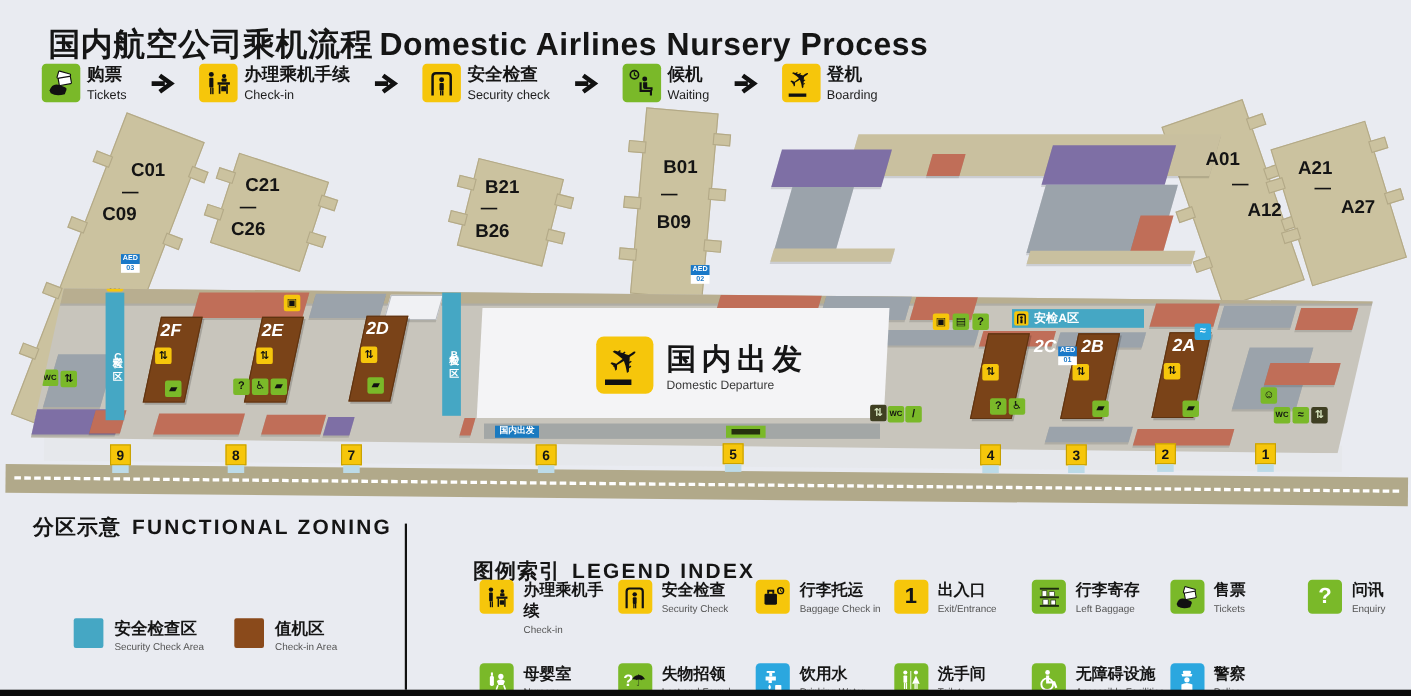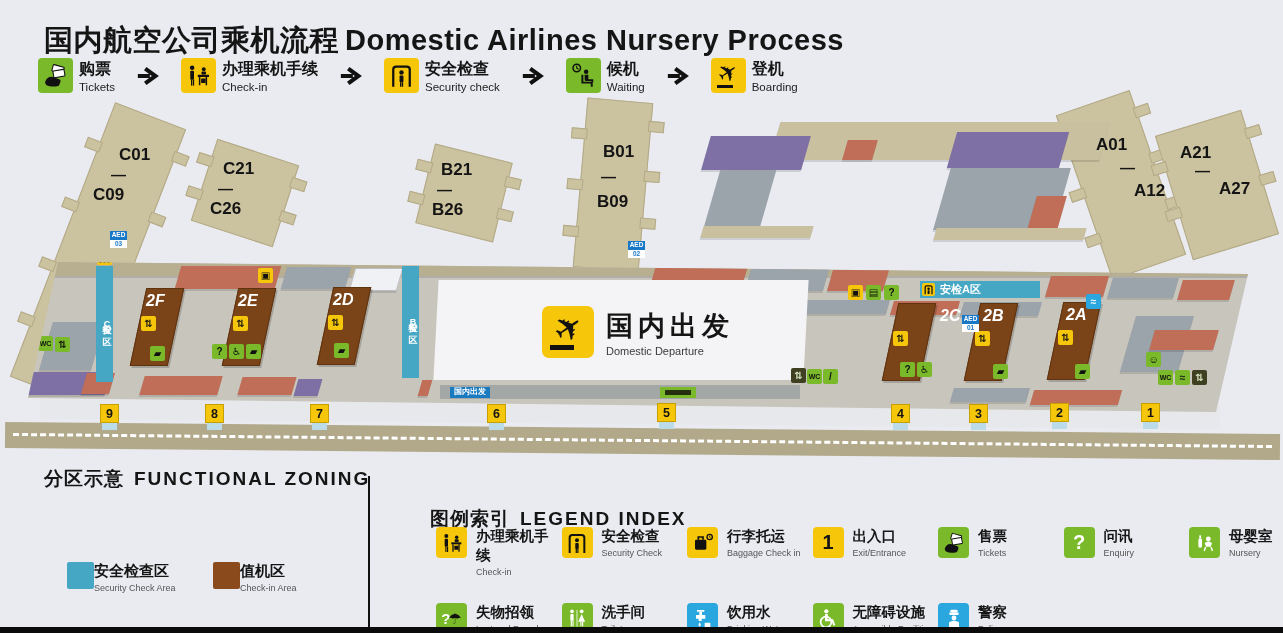--- a/index.html
+++ b/index.html
@@ -58,21 +58,21 @@
   #dep .dic .plane{font-size:34px;margin-top:-8px;}
   #dep .dic::after{content:"";position:absolute;left:8px;bottom:8px;width:24px;height:5px;background:#111;}
   #dep .dt b{display:block;font-size:27px;letter-spacing:5px;}
   #dep .dt i{display:block;font-style:normal;font-size:11px;color:#3a3a3a;margin-top:1px;}
   .cband{position:absolute;height:14px;background:#a3a7a6;z-index:5;}
 
   
   .sect-title{position:absolute;font-size:19px;font-weight:bold;letter-spacing:1px;}
   .sect-title .en{margin-left:10px;letter-spacing:2px;}
   #divider{position:absolute;left:368px;top:476px;width:2px;height:151px;background:#111;}
-  .zitem{position:absolute;display:flex;gap:0;align-items:flex-start;}
+  .zitem{position:absolute;display:flex;gap:10px;align-items:flex-start;}
   .zsw{width:27px;height:27px;border-radius:2px;flex:0 0 auto;}
   .ztxt b{display:block;font-size:15px;} .ztxt i{display:block;font-style:normal;font-size:9px;color:#555;margin-top:2px;}
   #lgrid{position:absolute;left:436px;top:527px;display:grid;grid-template-columns:repeat(7,125.5px);row-gap:26px;}
   .li{display:flex;gap:9px;align-items:flex-start;}
   .lic{width:31px;height:31px;border-radius:4px;display:flex;align-items:center;justify-content:center;flex:0 0 auto;position:relative;}
   .lic svg{width:24px;height:24px;}
   .lic .big{font-size:20px;font-weight:bold;}
   .lic .wq{color:#fff;}
   .ltxt b{display:block;font-size:14.5px;} .ltxt i{display:block;font-style:normal;font-size:9px;color:#555;margin-top:2px;}
   .lf{position:relative;color:#fff;font-weight:bold;font-size:15px;}
@@ -422,21 +422,21 @@
   <div class="ent" style="left:969px;top:404px;">
       <span>3</span>
     </div>
   <div class="ent" style="left:1050px;top:403px;">
       <span>2</span>
     </div>
   <div class="ent" style="left:1141px;top:403px;">
       <span>1</span>
     </div>
 
-  <div class="sect-title" style="left:44px;top:466px;">
+  <div class="sect-title" style="left:30px;top:466px;">
     <span>分区示意</span><span class="en">FUNCTIONAL ZONING</span>
   </div>
   <div class="sect-title" style="left:430px;top:466px;margin-top:40px;">
     <span>图例索引</span><span class="en">LEGEND INDEX</span>
   </div>
   <div id="divider"></div>
 
   <div class="zitem" style="left:67px;top:562px;">
     <span class="zsw" style="background:#45a7c4;"></span>
     <span class="ztxt">
@@ -508,20 +508,41 @@
           <span class="big">1</span>
         </span>
       <span class="ltxt">
           <b>出入口</b>
           <i>Exit/Entrance</i>
         </span>
     </div>
     <div class="li">
       <span class="lic g">
         <svg viewBox="0 0 36 36">
+            <g fill="#1e2b10">
+              <rect x="5" y="5" width="26" height="2.6"></rect>
+              <rect x="5" y="16.7" width="26" height="2.6"></rect>
+              <rect x="5" y="28.4" width="26" height="2.6"></rect>
+            </g>
+            <g fill="#fff" stroke="#1e2b10" stroke-width="1">
+              <rect x="8" y="9" width="6.5" height="7.7"></rect>
+              <rect x="17.5" y="10" width="7.5" height="6.7" rx="1"></rect>
+              <rect x="9" y="20.7" width="7.5" height="7.7" rx="1"></rect>
+              <rect x="20" y="21.7" width="6.5" height="6.7"></rect>
+            </g>
+          </svg>
+      </span>
+      <span class="ltxt">
+          <b>行李寄存</b>
+          <i>Left Baggage</i>
+        </span>
+    </div>
+    <div class="li">
+      <span class="lic g">
+        <svg viewBox="0 0 36 36">
             <rect x="14" y="5" width="15" height="9" rx="1" fill="#fff" stroke="#111" stroke-width="1.4" transform="rotate(16 21 9)"></rect>
             <rect x="15" y="11" width="15" height="9" rx="1" fill="#fff" stroke="#111" stroke-width="1.4" transform="rotate(-10 22 15)"></rect>
             <path d="M4 27 q3-9 11-7 l8 3 q2.5 1 1.5 3.5 l-2 5 q-10 3-17-1 z" fill="#111"></path>
           </svg>
       </span>
       <span class="ltxt">
           <b>售票</b>
           <i>Tickets</i>
         </span>
     </div>
@@ -550,20 +571,35 @@
           <i>Nursery</i>
         </span>
     </div>
     <div class="li">
       <span class="lic g">
           <span class="lf">?<i>☂</i></span>
         </span>
       <span class="ltxt">
           <b>失物招领</b>
           <i>Lost and Found</i>
+        </span>
+    </div>
+    <div class="li">
+      <span class="lic b">
+        <svg viewBox="0 0 36 36" fill="#fff">
+            <rect x="9" y="4.5" width="11" height="2.6"></rect>
+            <rect x="12.5" y="7" width="4" height="5"></rect>
+            <path d="M7.5 12 h14 v5.5 h-5.5 v3.5 h-4.5 v-3.5 h-4 z"></path>
+            <path d="M13 23 q-3.4 4.4 0 6.6 q3.4-2.2 0-6.6z"></path>
+            <rect x="20.5" y="23.5" width="8.5" height="8.5" rx="1.2"></rect>
+          </svg>
+      </span>
+      <span class="ltxt">
+          <b>饮用水</b>
+          <i>Drinking Water</i>
         </span>
     </div>
     <div class="li">
       <span class="lic g">
         <svg viewBox="0 0 36 36" fill="#fff">
             <circle cx="10.5" cy="6.5" r="2.8"></circle>
             <rect x="8" y="10.5" width="5" height="10" rx="1"></rect>
             <rect x="8.6" y="20.5" width="1.7" height="8.5"></rect>
             <rect x="11.2" y="20.5" width="1.7" height="8.5"></rect>
             <circle cx="25" cy="6.5" r="2.8"></circle>
@@ -572,35 +608,20 @@
             <rect x="25.6" y="22" width="1.7" height="7"></rect>
             <rect x="17.4" y="4.5" width="1.2" height="25"></rect>
           </svg>
       </span>
       <span class="ltxt">
           <b>洗手间</b>
           <i>Toilets</i>
         </span>
     </div>
     <div class="li">
-      <span class="lic b">
-        <svg viewBox="0 0 36 36" fill="#fff">
-            <rect x="9" y="4.5" width="11" height="2.6"></rect>
-            <rect x="12.5" y="7" width="4" height="5"></rect>
-            <path d="M7.5 12 h14 v5.5 h-5.5 v3.5 h-4.5 v-3.5 h-4 z"></path>
-            <path d="M13 23 q-3.4 4.4 0 6.6 q3.4-2.2 0-6.6z"></path>
-            <rect x="20.5" y="23.5" width="8.5" height="8.5" rx="1.2"></rect>
-          </svg>
-      </span>
-      <span class="ltxt">
-          <b>饮用水</b>
-          <i>Drinking Water</i>
-        </span>
-    </div>
-    <div class="li">
       <span class="lic g">
         <svg viewBox="0 0 36 36">
             <circle cx="15" cy="22.5" r="8" fill="none" stroke="#fff" stroke-width="2.6"></circle>
             <circle cx="15.5" cy="6.5" r="3.2" fill="#fff"></circle>
             <path d="M13.5 10.5 h4.2 v8 h8 l3.2 8.5 -2.8 1.1 -2.7-6.6 h-9.9 z" fill="#fff"></path>
           </svg>
       </span>
       <span class="ltxt">
           <b>无障碍设施</b>
           <i>Accessible Facilities</i>

